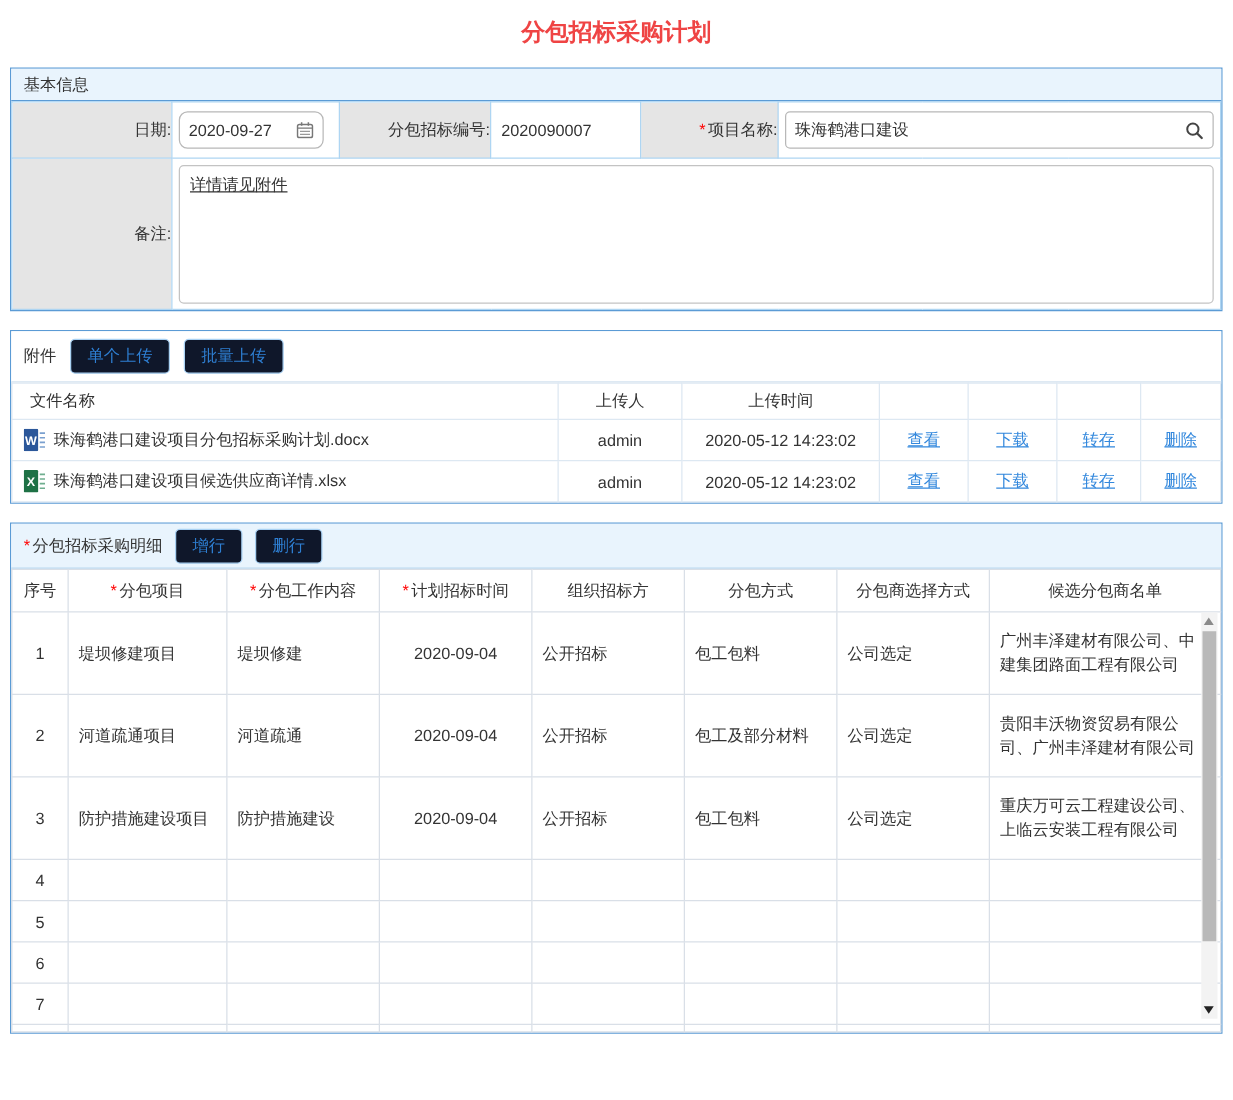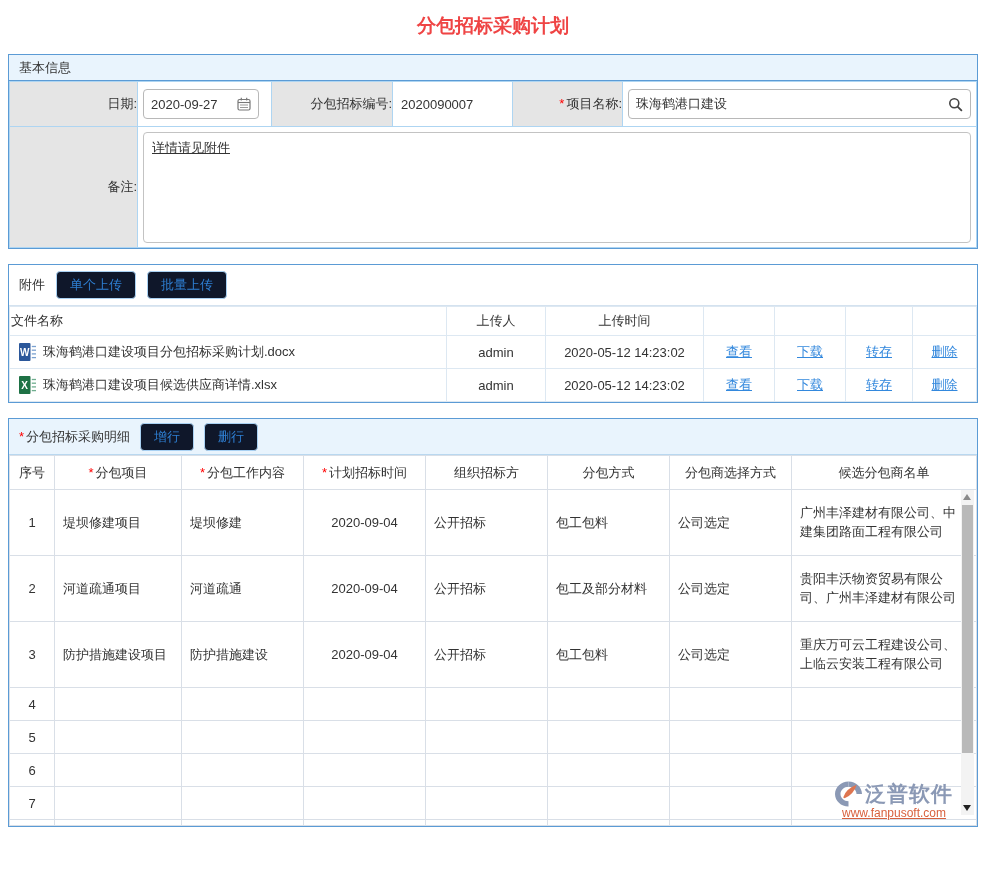--- a/index.html
+++ b/index.html
@@ -17,35 +17,35 @@
   .basic tr { height: 45px; }
   .basic tr.remark-row { height: 121px; }
   td.lbl { background: #e5e5e5; text-align: right; }
   td.val { background: #fff; padding: 3px 5px; }
   .star { color: #f00; margin-right: 2px; }
   .inp { display: inline-flex; align-items: center; justify-content: space-between;
     background: #fff; border: 1px solid #b8b8b8; border-radius: 4px; height: 30px;
     padding: 0 7px; }
   .inp input { border: none; outline: none; font: inherit; color: #333; width: 100%;
     background: transparent; }
-  .inp-date { width: 116px; }
+  .inp-date { width: 116px; border-radius: 7px; }
   .inp-author { width: 120px; }
   .inp-project { width: 100%; }
   .remark-box { width: 100%; height: 111px; border: 1px solid #c3c3c3; border-radius: 4px;
     padding: 6px 8px; font: inherit; color: #333; resize: none; outline: none; display: block; text-decoration: underline; }
   
   .btn { background: #0f172a; border: 1px solid #a9d1f3; color: #2e7fd3;
     border-radius: 4px; padding: 4px 13px; font-size: 13px; cursor: pointer; }
   
   .att-head { padding: 6px 10px; display: flex; align-items: center; gap: 11px;
     border-bottom: 1px solid #d4e2ef; background: #fff; }
   .att td, .att th { border: 1px solid #dde8f2; font-weight: normal; vertical-align: middle; }
   .att tr { height: 33px; }
   .att thead tr { height: 29px; }
-  .att .c-name { text-align: left; padding-left: 1px; }
+  .att .c-name { text-align: left; padding-left: 14px; }
   .att .c-mid { text-align: center; }
   .file-cell { display: flex; align-items: center; gap: 6px; padding-left: 9px; }
   a.op { color: #3388dd; text-decoration: underline; cursor: pointer; display: block;
     text-align: center; }
   
   .det-head { background: #e9f4fd; border-bottom: 1px solid #b9d8f0; padding: 5px 10px;
     height: 36px; display: flex; align-items: center; gap: 10px; }
   .det-wrap { position: relative; }
   .det td, .det th { border: 1px solid #d9dfe7; font-weight: normal; vertical-align: middle;
     overflow: hidden; }
@@ -354,27 +354,14 @@
           <td></td>
             <td></td>
         </tr>
       </tbody>
     </table>
     <div class="vscroll">
       <div class="tri-up"></div>
       <div class="vthumb"></div>
       <div class="tri-down"></div>
     </div>
-    <div class="brand">
-      <span class="brand-top">
-        <span>
-          <svg width="27" height="26" viewBox="0 0 28 26">
-            <path d="M14 0 C6.3 0 0 5.8 0 13 C0 20.2 6.3 26 14 26 L14 20.5 C9.4 20.5 5.7 17.1 5.7 13 C5.7 8.9 9.4 5.5 14 5.5 Z" fill="#8b99b5"></path>
-            <path d="M14 0 C21.7 0 28 5.8 28 13 L22.3 13 C22.3 8.9 18.6 5.5 14 5.5 Z" fill="#8b99b5"></path>
-            <path d="M8.5 16.5 Q11.5 7.5 22.5 3.5 Q19.5 13.5 10 17.5 Z" fill="#de7550"></path>
-          </svg>
-        </span>
-        <span class="brand-name">泛普软件</span>
-      </span>
-      <span class="brand-url">www.fanpusoft.com</span>
-    </div>
   </div>
 </div>
 
 </body></html>

